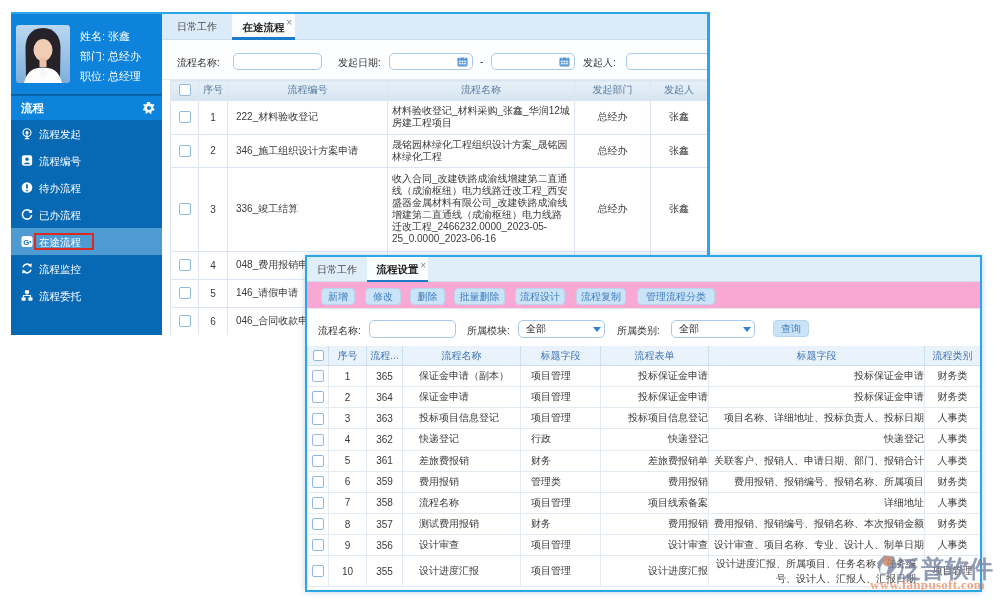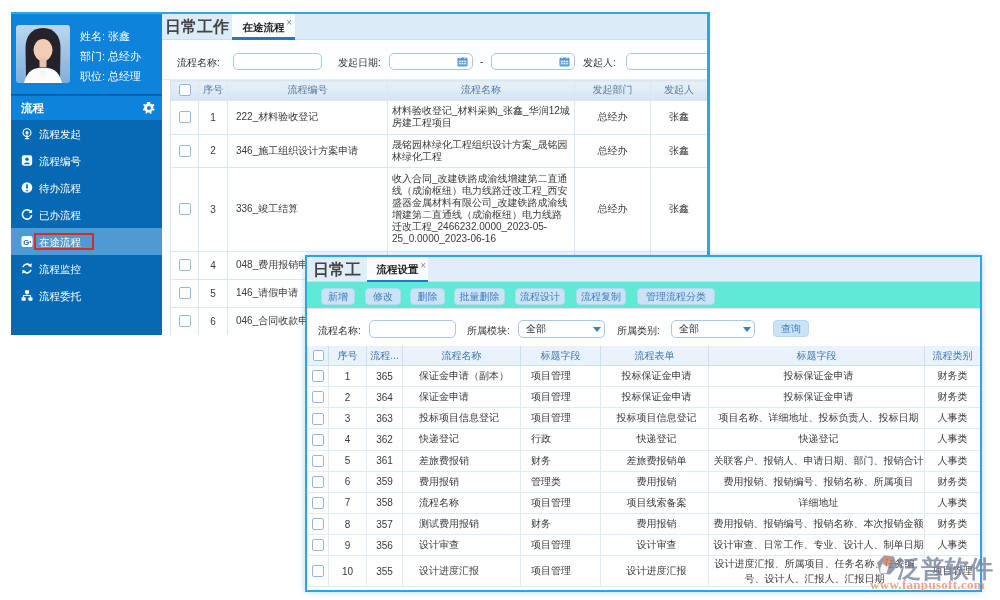--- a/index.html
+++ b/index.html
@@ -19,21 +19,21 @@
 #menu { position:absolute; left:0; top:106px; width:151px; }
 .mitem { position:relative; height:27px; color:#fff; font-size:10.5px; }
 .mitem .ic { position:absolute; left:10px; top:7px; width:12px; height:13px; }
 .mitem .tx { position:absolute; left:28px; top:8px; }
 .mitem.sel { background:#4E9BD4; }
 .redbox { position:absolute; left:23px; top:5px; width:60px; height:17px; border:2px solid #D92B21; }
 
 
 #bgmain { position:absolute; left:151px; top:0; width:546px; height:321px; }
 .tabbar { position:absolute; left:0; top:0; width:100%; height:26px; background:#DCEBF8; border-bottom:1px solid #C8DDEF; }
-.tab { position:absolute; top:0; height:26px; font-size:16px; color:#444; text-align:center; line-height:26px;font-weight:bold; }
+.tab { position:absolute; top:0; height:26px; font-size:10px; color:#444; text-align:center; line-height:26px; }
 .tab.active { background:#FAFCFE; color:#222; font-weight:bold; font-size:10.5px; border-bottom:3px solid #1B7AC9; }
 .tclose { position:absolute; font-size:10px; color:#888; font-weight:normal; line-height:10px; }
 
 
 #bgsearch { position:absolute; left:0; top:26px; width:100%; height:40px; background:#FDFEFF; border-bottom:1px solid #E2EBF3; }
 .lbl { position:absolute; font-size:10px; color:#333; top:16px; }
 .inp { position:absolute; top:41px; height:17px; background:#fff; border:1px solid #A8C8E8; border-radius:5px; }
 .cal { position:absolute; top:2px; width:11px; height:11px; }
 
 
@@ -45,37 +45,37 @@
 #bgtable td.ln { text-align:left; padding:4px 4px; line-height:12px; }
 #bgtable td.cd { text-align:left; padding-left:8px; }
 .cb { display:inline-block; width:12px; height:12px; border:1px solid #8FBADE; border-radius:2px; background:#fff; vertical-align:middle; }
 
 
 #fgwin { position:absolute; left:305px; top:255px; width:677px; height:337px;
   border:2px solid #2BA6E6; background:#fff; overflow:hidden; box-shadow:0 0 6px rgba(60,130,190,.35); }
 #fgtabs { position:absolute; left:0; top:0; width:673px; height:25px; background:#DFEEF9; border-bottom:1px solid #CBDFF0; }
 #fgtabs .tab { height:25px; line-height:25px; }
 #fgtabs .tab.active { border-bottom-width:2px; }
-#fgbtns { position:absolute; left:0; top:25px; width:673px; height:27px; background:#5eead4; border-bottom:1px solid #E8E8E8; }
+#fgbtns { position:absolute; left:0; top:25px; width:673px; height:27px; background:#f9a8d4; border-bottom:1px solid #E8E8E8; }
 .btn { position:absolute; top:6px; height:17px; background:#CBE3F7; border:1px solid #B7D7F0; border-radius:4px;
   color:#3F7FBE; font-size:10px; text-align:center; line-height:15px; }
 #fgsearch { position:absolute; left:0; top:52px; width:673px; height:37px; background:#fff; }
 #fgsearch .lbl { top:15px; }
 #fgsearch .inp { top:11px; height:18px; }
 .drop { position:absolute; top:11px; height:18px; background:#fff; border:1px solid #A8C8E8; border-radius:5px;
   font-size:10px; color:#333; line-height:16px; padding-left:7px; }
 .darr { position:absolute; right:3px; top:6px; width:0; height:0; border-left:4.5px solid transparent; border-right:4.5px solid transparent; border-top:5.5px solid #2E82D0; }
 
 #fgtable { position:absolute; left:0; top:89px; width:673px; }
 #fgtable td, #fgtable th { border:1px solid #E2EBF3; border-top:none; font-weight:normal; overflow:hidden; white-space:nowrap; }
 #fgtable th { height:19.5px; background:#EAF3FB; color:#3E74B0; font-size:10px; border-color:#CCE0F0; }
 #fgtable td { height:21.15px; background:#fff; color:#3a3a3a; font-size:10px; text-align:center; padding:0; }
 #fgtable td.ln { text-align:left; padding-left:16px; }
 #fgtable td.lm { text-align:left; padding-left:10px; }
-#fgtable td.lf { text-align:center; padding-left:4px; }
+#fgtable td.lf { text-align:right; padding-left:4px; }
 
 
 #wmark { position:absolute; left:866px; top:551px; width:130px; height:40px; opacity:.8; }
 </style>
 </head>
 <body>
 
 <div id="bgwin">
   <div id="sidebar">
     <div id="profile">
@@ -412,21 +412,21 @@
             <td class="lf">费用报销、报销编号、报销名称、本次报销金额</td>
             <td>财务类</td>
           </tr>
       <tr>
             <td><span class="cb"></span></td>
             <td>9</td>
             <td>356</td>
             <td class="ln">设计审查</td>
             <td class="lm">项目管理</td>
             <td class="lf">设计审查</td>
-            <td class="lf">设计审查、日常工作、专业、设计人、制单日期</td>
+            <td class="lf">设计审查、项目名称、专业、设计人、制单日期</td>
             <td>人事类</td>
           </tr>
       <tr style="height:30px">
             <td><span class="cb"></span></td>
             <td>10</td>
             <td>355</td>
             <td class="ln">设计进度汇报</td>
             <td class="lm">项目管理</td>
             <td class="lf">设计进度汇报</td>
             <td class="lf" style="white-space:normal;line-height:15px;padding-right:8px;">设计进度汇报、所属项目、任务名称、任务编号、设计人、汇报人、汇报日期</td>

